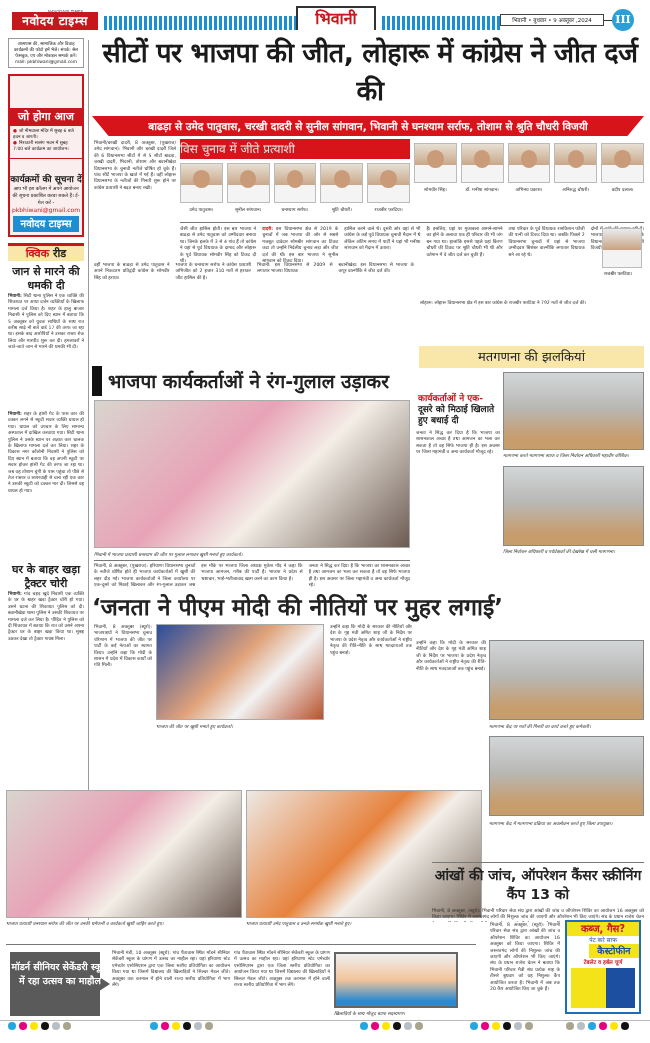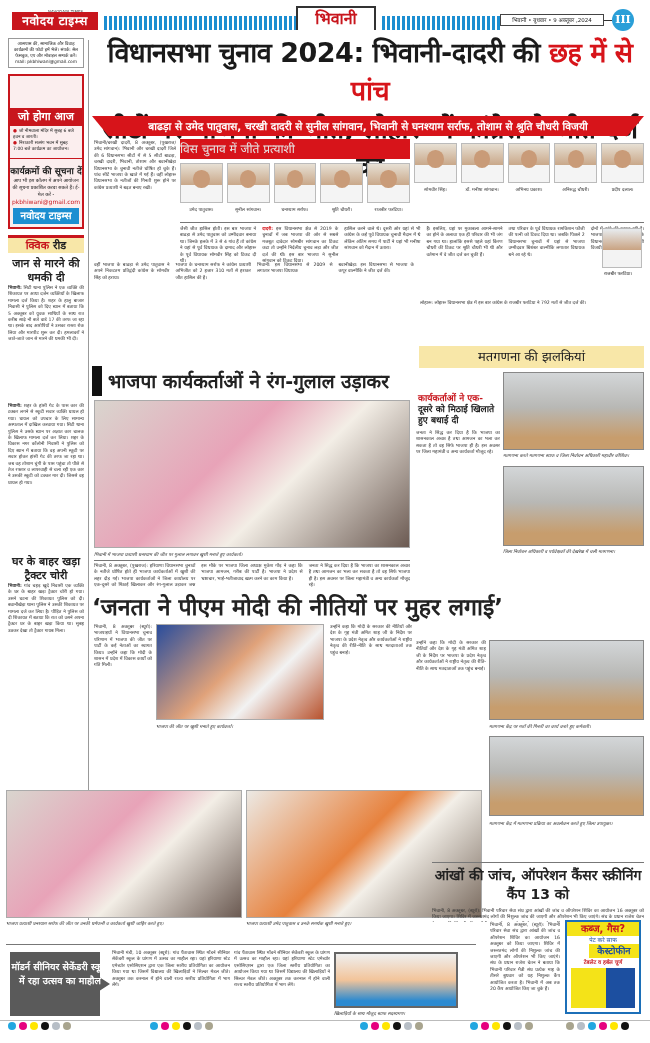--- a/index.html
+++ b/index.html
@@ -12,21 +12,21 @@
   .city-tab { left: 296px; top: 6px; width: 80px; height: 24px; border: 2px solid #333; border-bottom: none; background: #fff; color: #c8161d; font: bold 16px "DejaVu Sans", sans-serif; text-align: center; line-height: 22px; }
   .dateline { left: 500px; top: 14px; width: 104px; height: 12px; border: 1px solid #444; font-size: 5.5px; line-height: 10px; text-align: center; background: #fff; }
   .pageno { left: 612px; top: 9px; width: 22px; height: 22px; border-radius: 50%; background: #2a9fd8; color: #fff; font: bold 11px "DejaVu Serif", serif; text-align: center; line-height: 22px; }
   
   .leftcol { left: 8px; top: 38px; width: 76px; }
   .box-contact { border: 1px solid #999; padding: 2px; font-size: 4.4px; line-height: 6px; text-align: center; }
   .box-today { margin-top: 6px; border: 2px solid #c8161d; background: #fbeeee; padding-bottom: 3px; }
   .box-today .hd { background: #c8161d; color: #fff; font: bold 11px "DejaVu Sans", sans-serif; text-align: center; height: 18px; line-height: 18px; margin-top: 32px; }
   .box-today ul { list-style: none; padding: 2px 3px; font-size: 4.5px; line-height: 6px; }
   .box-today li::before { content: "●"; color: #c8161d; margin-right: 2px; }
-  .box-today .sub { font: bold 9px "DejaVu Sans", sans-serif; text-align: center; margin-top: 4px; border-top: 1px solid #c8161d; padding-top: 5px; }
+  .box-today .sub { font: bold 9px "DejaVu Sans", sans-serif; text-align: center; margin-top: 4px; border-top: 1px solid #c8161d; padding-top: 13px; }
   .box-today .note { font-size: 4.8px; text-align: center; line-height: 7px; padding: 0 2px; }
   .box-today .mail { color: #c8161d; font-size: 6px; text-align: center; }
   .box-today .logo { margin: 3px 3px 0; background: #1c8ed1; color: #fff; font: bold 10px "DejaVu Sans", sans-serif; text-align: center; height: 16px; line-height: 16px; }
   .quickread { margin-top: 6px; background: #f8e7a8; border-top: 3px solid #c8161d; height: 18px; text-align: center; font: bold 11px "DejaVu Sans", sans-serif; line-height: 16px; }
   .quickread .r { color: #c8161d; text-align: center; }
   .lhead { font: bold 11px "DejaVu Sans", sans-serif; text-align: center; line-height: 14px; margin-top: 4px; }
   .lbody { font-size: 4.6px; line-height: 6.4px; text-align: justify; color: #333; }
   .lbody .dl { font-weight: bold; }
   
   .headline { left: 96px; top: 34px; width: 548px; font: bold 27px "DejaVu Sans", sans-serif; line-height: 38px; text-align: center; color: #1a1a1a; letter-spacing: -0.5px; }
@@ -112,21 +112,20 @@
     <div class="lbody" style="height:96px;overflow:hidden;">
       <span class="dl">भिवानी:</span>
       <span>गांव चहड़ खुर्द निवासी एक व्यक्ति के घर के बाहर खड़ा ट्रैक्टर चोरी हो गया। उसने घटना की शिकायत पुलिस को दी। बवानीखेड़ा थाना पुलिस ने उसकी शिकायत पर मामला दर्ज कर लिया है। पीड़ित ने पुलिस को दी शिकायत में बताया कि रात को उसने अपना ट्रैक्टर घर के बाहर खड़ा किया था। सुबह उठकर देखा तो ट्रैक्टर गायब मिला।</span>
     </div>
   </div>
 </div>
 
 <div class="abs" style="left:88px;top:40px;width:1px;height:880px;background:#999;"></div>
 
 <div class="abs headline">
-  <div><span>विधानसभा चुनाव 2024:  भिवानी-दादरी की </span><span class="red">छह में से पांच</span></div>
   <div>सीटों पर भाजपा की जीत, लोहारू में कांग्रेस ने जीत दर्ज की</div>
 </div>
 <div class="abs redbar">बाढड़ा से उमेद पातुवास, चरखी दादरी से सुनील सांगवान, भिवानी से घनश्याम सर्राफ, तोशाम से श्रुति चौधरी विजयी</div>
 
 <div class="abs col" style="left:94px;top:140px;width:82px;height:120px;overflow:hidden;">भिवानी/चरखी दादरी, 8 अक्तूबर, (पुखराज/ उमेद सांगवान): भिवानी और चरखी दादरी जिले की 6 विधानसभा सीटों में से 5 सीटों बाढड़ा, चरखी दादरी, भिवानी, तोशाम और बवानीखेड़ा विधानसभा के चुनावी नतीजे घोषित हो चुके हैं। पांच सीटें भाजपा के खाते में गई हैं। वहीं लोहारू विधानसभा के नतीजों की गिनती शुरू होने पर कांग्रेस प्रत्याशी ने बढ़त बनाए रखी।</div>
 
 <div class="abs" style="left:180px;top:139px;width:230px;">
   <div class="sectbar">विस चुनाव में जीते प्रत्याशी</div>
   <div class="photos">
     <div class="ph"></div>

